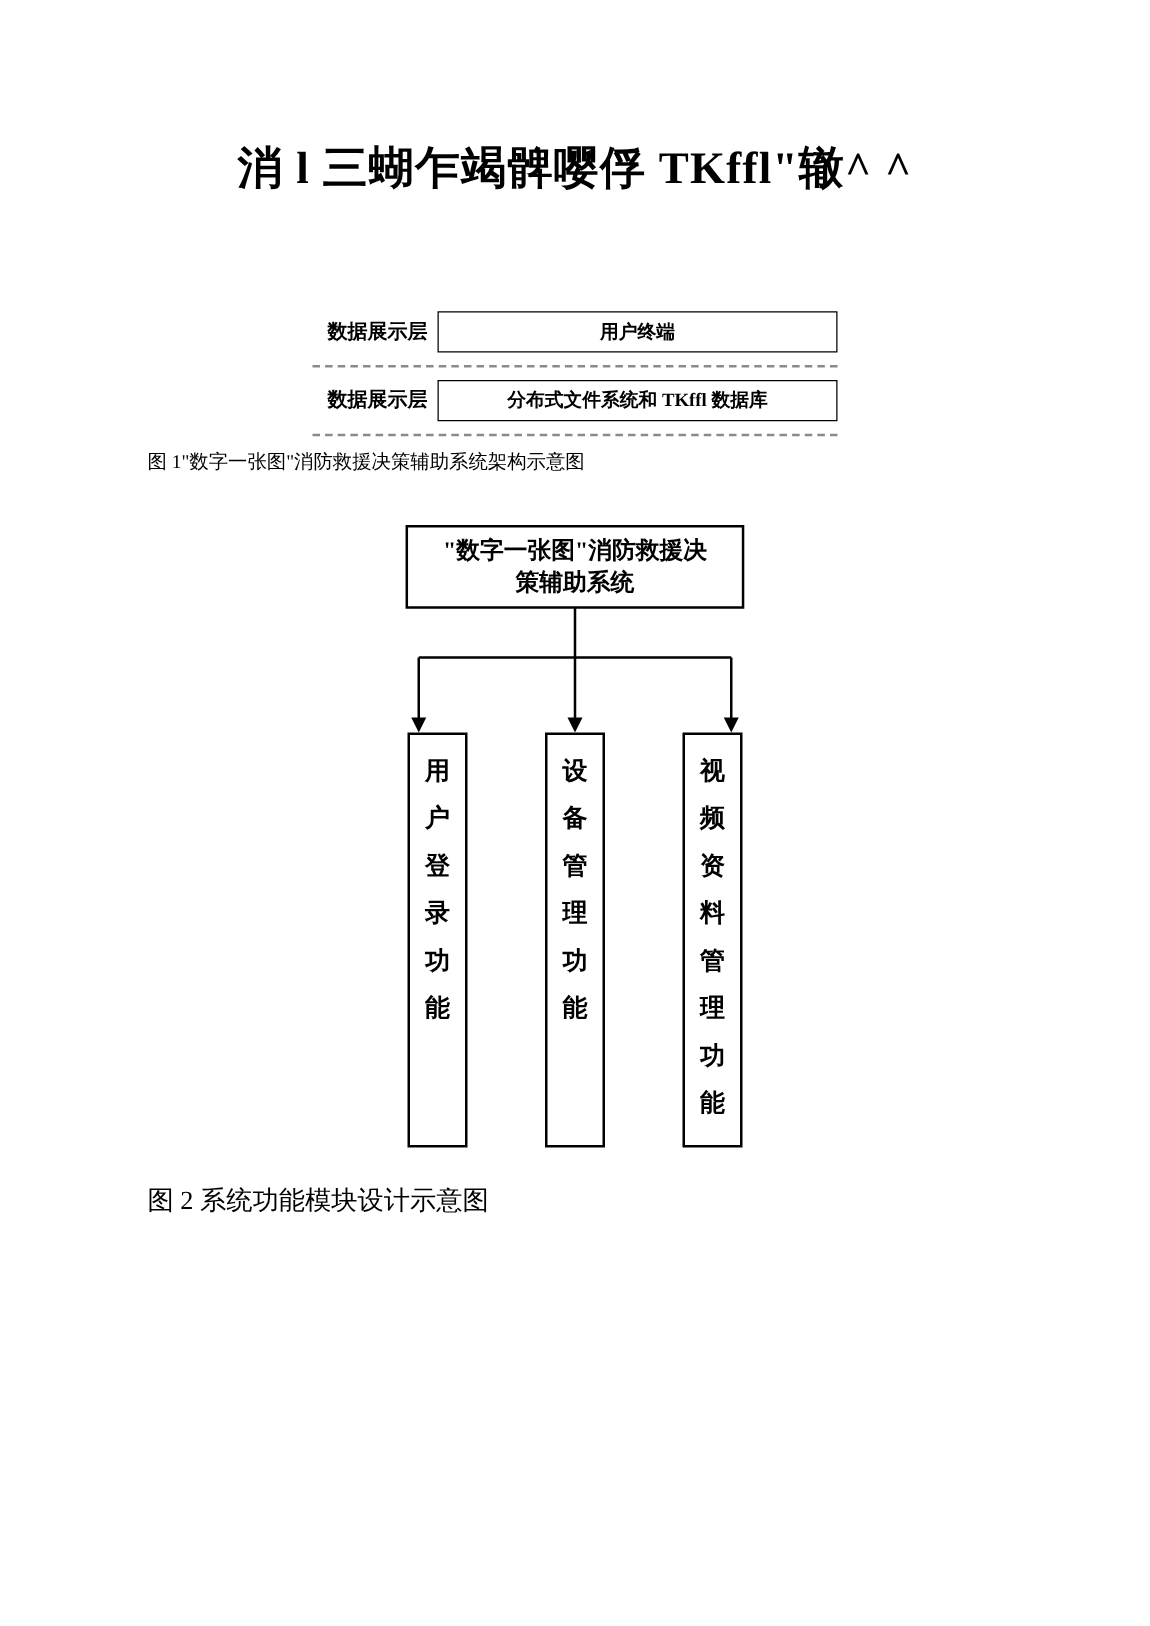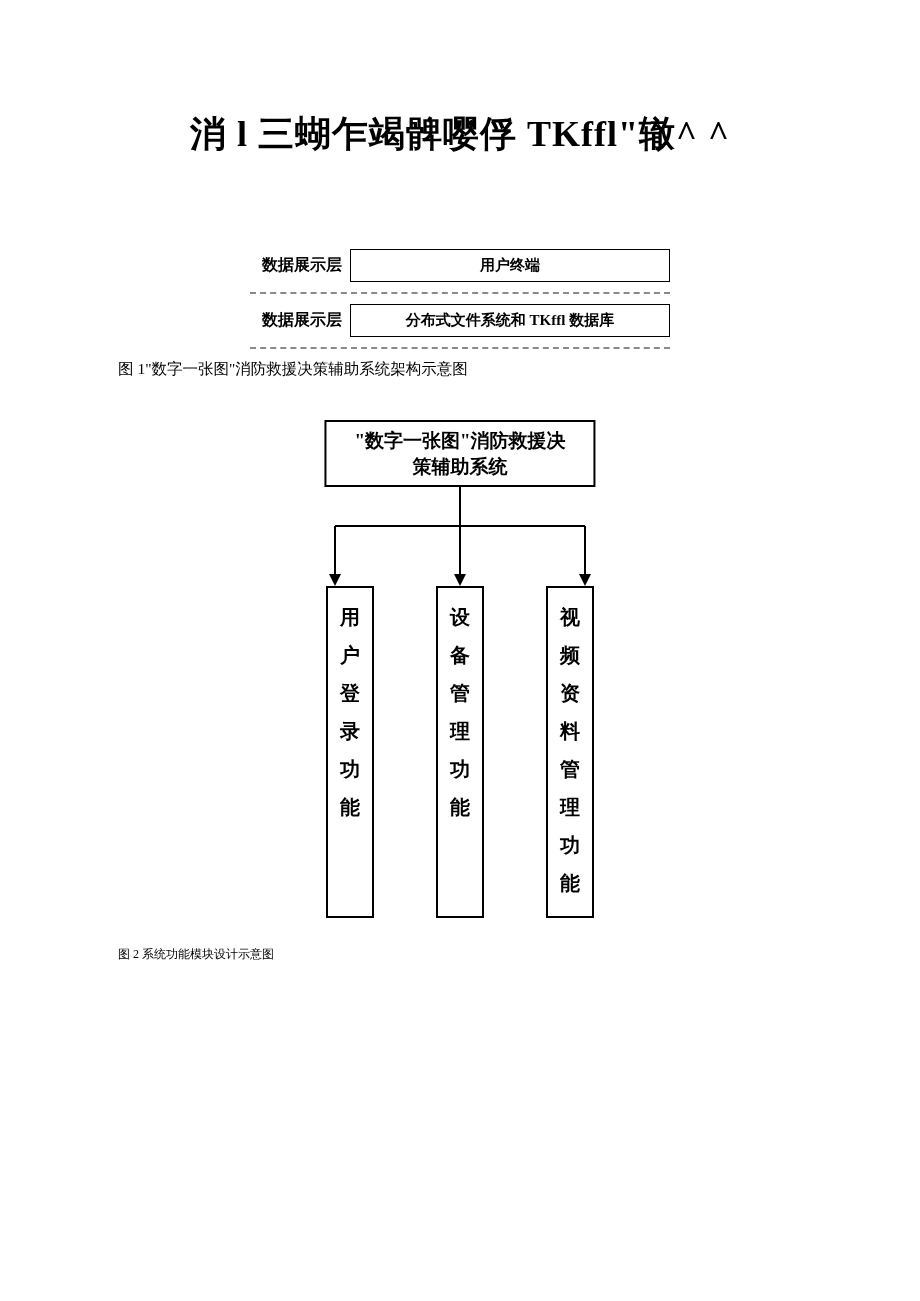--- a/index.html
+++ b/index.html
@@ -109,21 +109,21 @@
     align-items: center;
     font-weight: bold;
     font-size: 20px;
     background: #fff;
   }
   .fig2-child span {
     display: block;
     line-height: 1.9;
   }
   .caption2 {
-    font-size: 12px;
+    font-size: 21px;
     margin: 0 14px 40px 118px;
     font-family: "SimSun", serif;
   }
 </style>
 </head>
 <body>
 
 <div class="page">
 
   <h1 class="page-title">消 l 三蝴乍竭髀嘤俘 TKffl"辙^ ^</h1>

